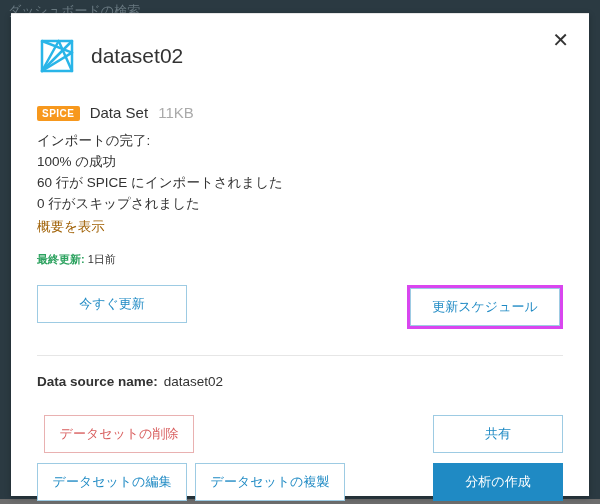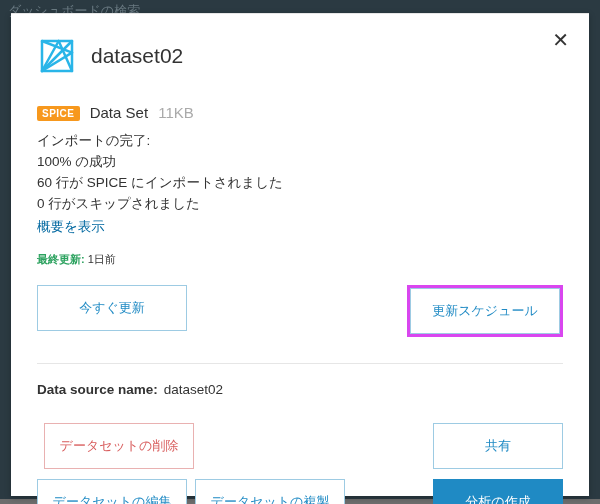--- a/index.html
+++ b/index.html
@@ -19,28 +19,28 @@
   .title { font-size: 21px; color: #333; font-weight: 400; }
   .badge {
     display: inline-block; background: #f7981d; color: #fff;
     font-size: 10px; font-weight: 700; padding: 2px 5px; border-radius: 2px;
     vertical-align: 1px; letter-spacing: 0.5px;
   }
   .type-row { font-size: 15px; color: #333; margin-bottom: 10px; }
   .type-row .size { color: #aaa; margin-left: 6px; }
   .import-block { font-size: 13.5px; color: #333; line-height: 1.55; }
   .import-block .bold { font-weight: 400; }
-  .summary-link { color: #0369a1; font-size: 13.5px; margin-top: 2px; display: inline-block; cursor: pointer; }
+  .summary-link { color: #a16207; font-size: 13.5px; margin-top: 2px; display: inline-block; cursor: pointer; }
   .last-updated { margin-top: 14px; font-size: 11px; }
   .last-updated .lbl { color: #2ca25f; font-weight: 700; }
   .last-updated .val { color: #333; margin-left: 3px; }
   .button-row-1 { margin-top: 18px; display: flex; justify-content: space-between; align-items: flex-start; }
   .btn {
     display: inline-flex; align-items: center; justify-content: center;
-    height: 46px; font-size: 13px; border: 1px solid; background: #fff; cursor: pointer;
+    height: 38px; font-size: 13px; border: 1px solid; background: #fff; cursor: pointer;
     padding: 0 14px; min-width: 150px;
   }
   .btn-blue-outline { color: #1f8ac4; border-color: #9dcbe3; }
   .btn-red-outline { color: #d85c5c; border-color: #e9b1b1; }
   .btn-blue-fill { background: #1f8ac4; color: #fff; border-color: #1f8ac4; }
   .highlight-box { border: 3px solid #d946ef; padding: 0; display: inline-block; }
   .divider { border: none; border-top: 1px solid #e6e6e6; margin: 26px 0 18px 0; }
   .ds-name-row { font-size: 13.5px; color: #333; margin-bottom: 26px; }
   .ds-name-row .lbl { font-weight: 700; }
   .ds-name-row .val { margin-left: 6px; }

